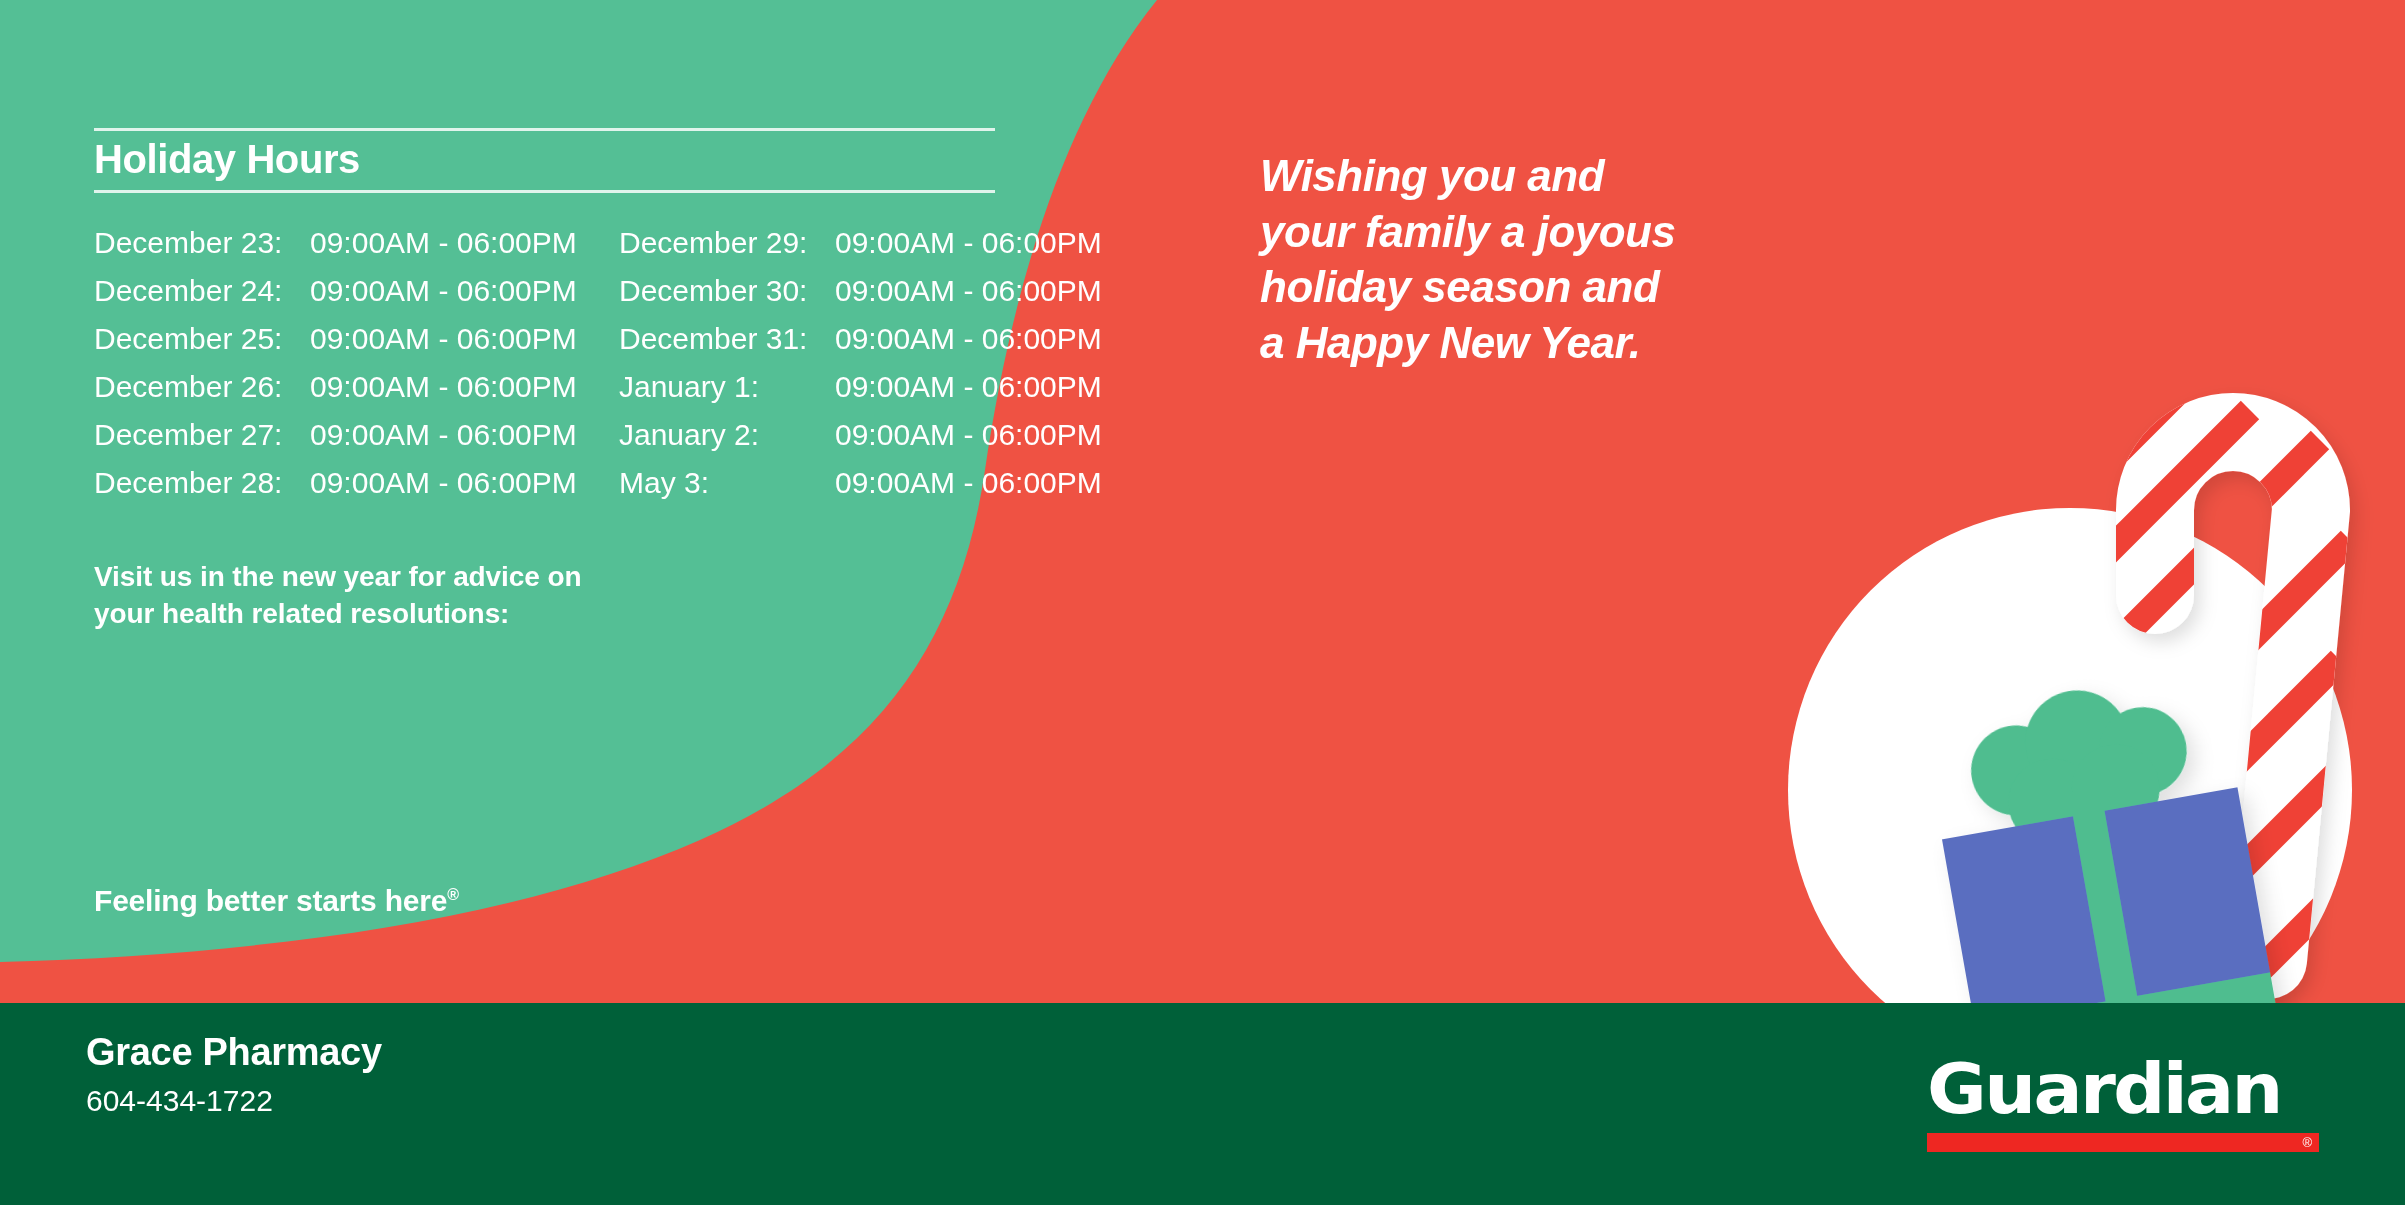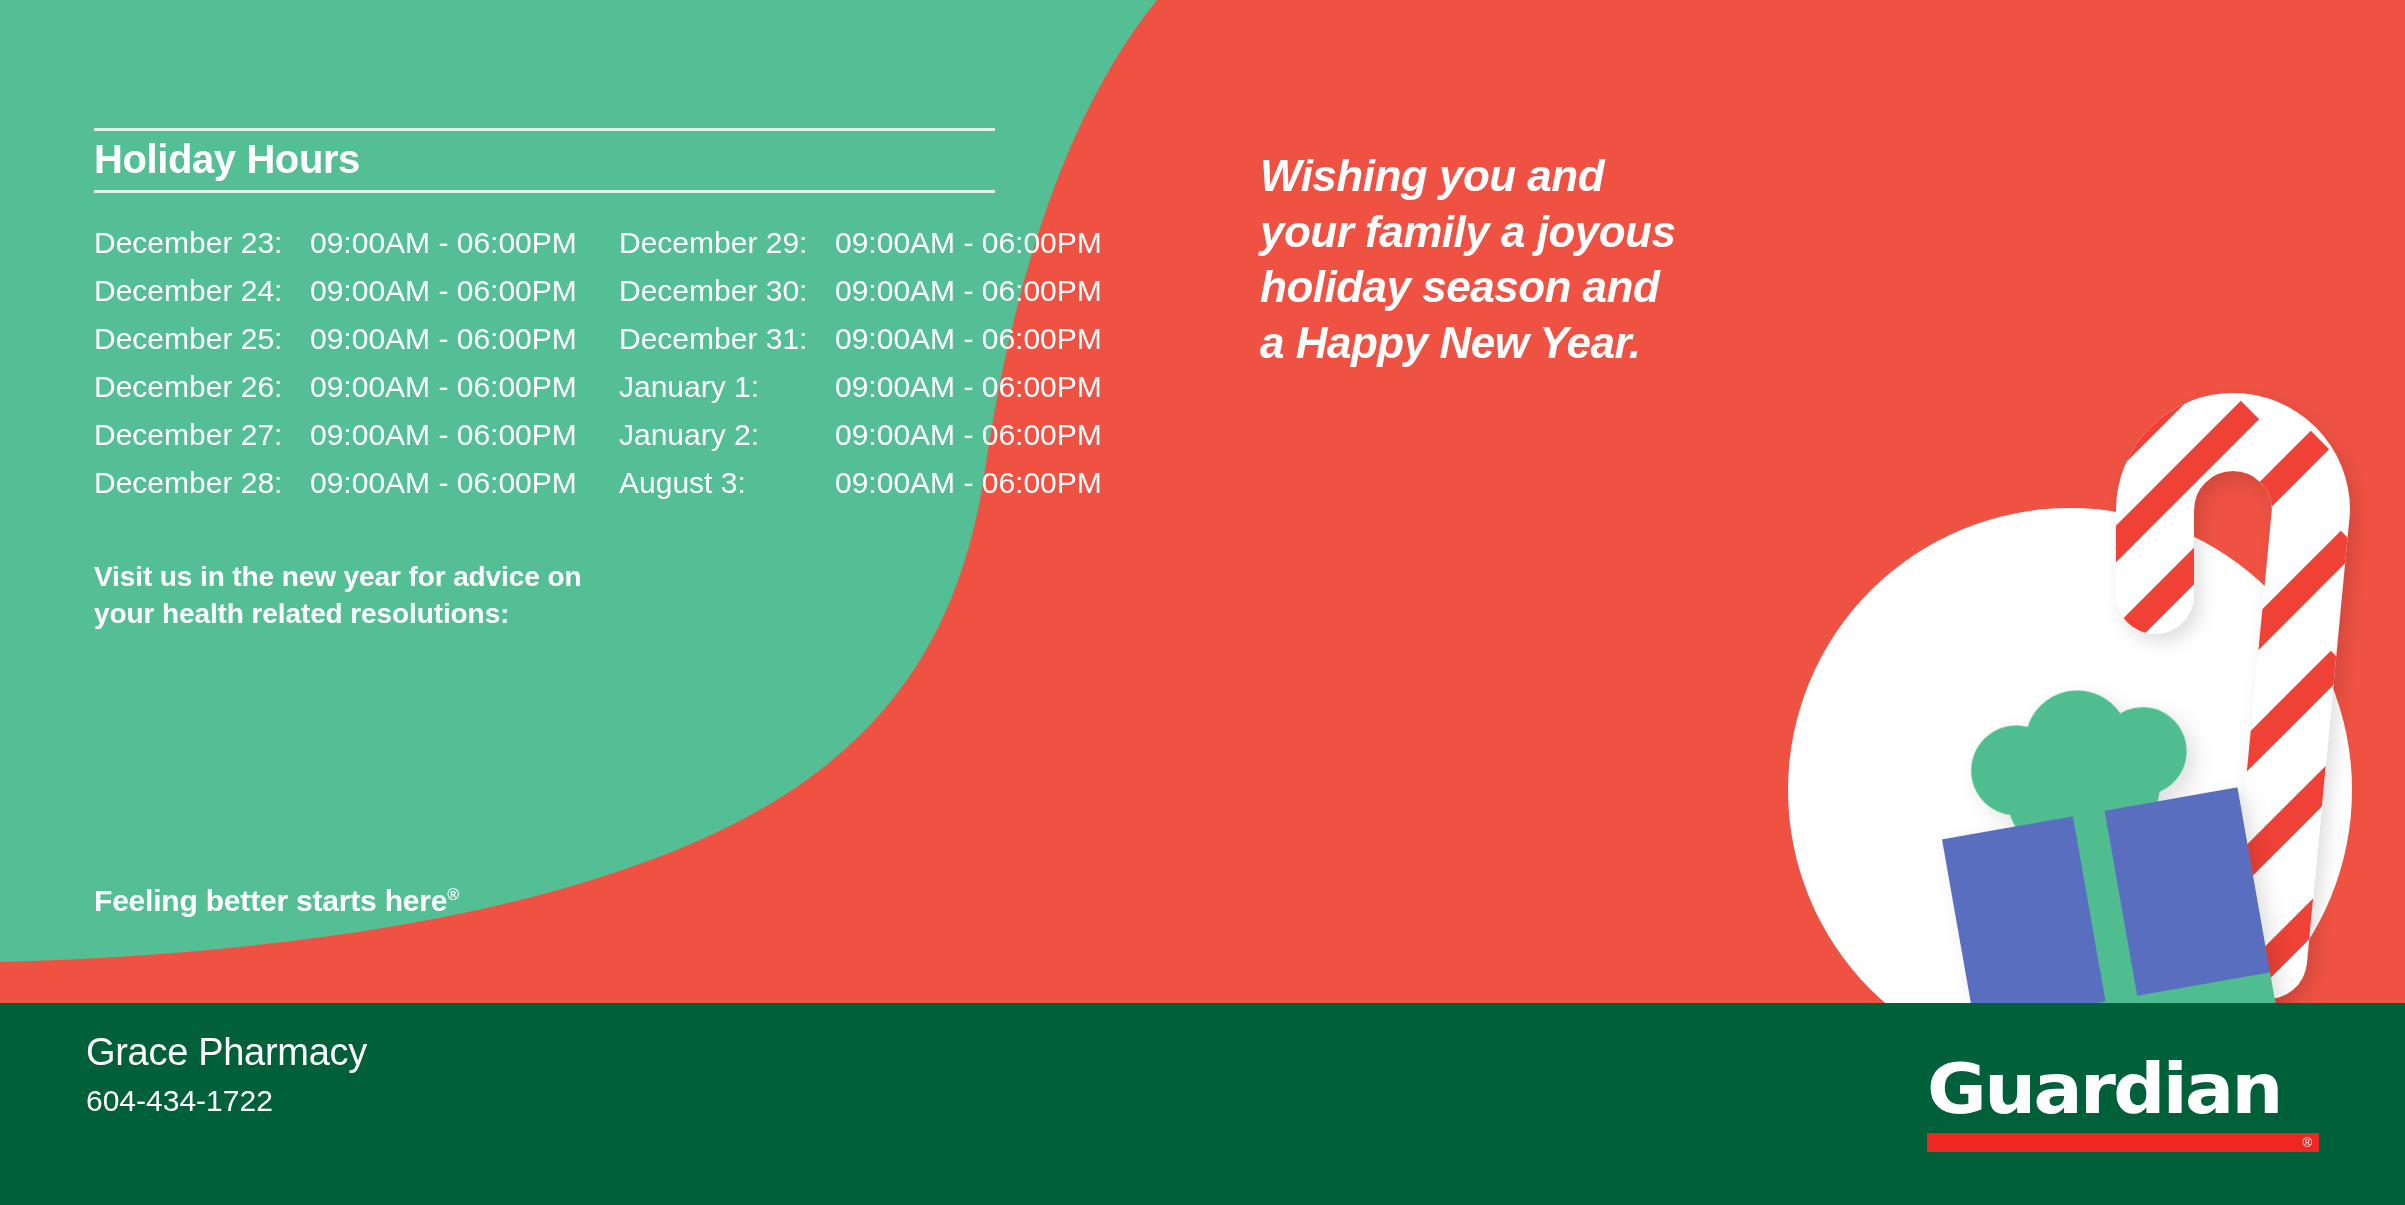--- a/index.html
+++ b/index.html
@@ -110,21 +110,21 @@
     background:#006039;
     z-index:10;
   }
   .footer-store {
     position:absolute;
     left:86px; top:27px;
     color:#ffffff;
   }
   .store-name {
     font-size:38px;
-    font-weight:normal;
+    font-weight:bold;
     letter-spacing:-.3px;
     line-height:1.2;
     padding-bottom:6px;
   }
   .store-line {
     font-size:30px;
     line-height:1.26;
     font-weight:normal;
   }
 
@@ -319,21 +319,21 @@
         </div>
         <div class="hours-row">
           <span class="day">January 1:</span>
           <span class="time">09:00AM - 06:00PM</span>
         </div>
         <div class="hours-row">
           <span class="day">January 2:</span>
           <span class="time">09:00AM - 06:00PM</span>
         </div>
         <div class="hours-row">
-          <span class="day">August 3:</span>
+          <span class="day">May 3:</span>
           <span class="time">09:00AM - 06:00PM</span>
         </div>
       </div>
 
     </div>
 
     <div class="visit-note">
       <div>Visit us in the new year for advice on</div>
       <div>your health related resolutions:</div>
     </div>

